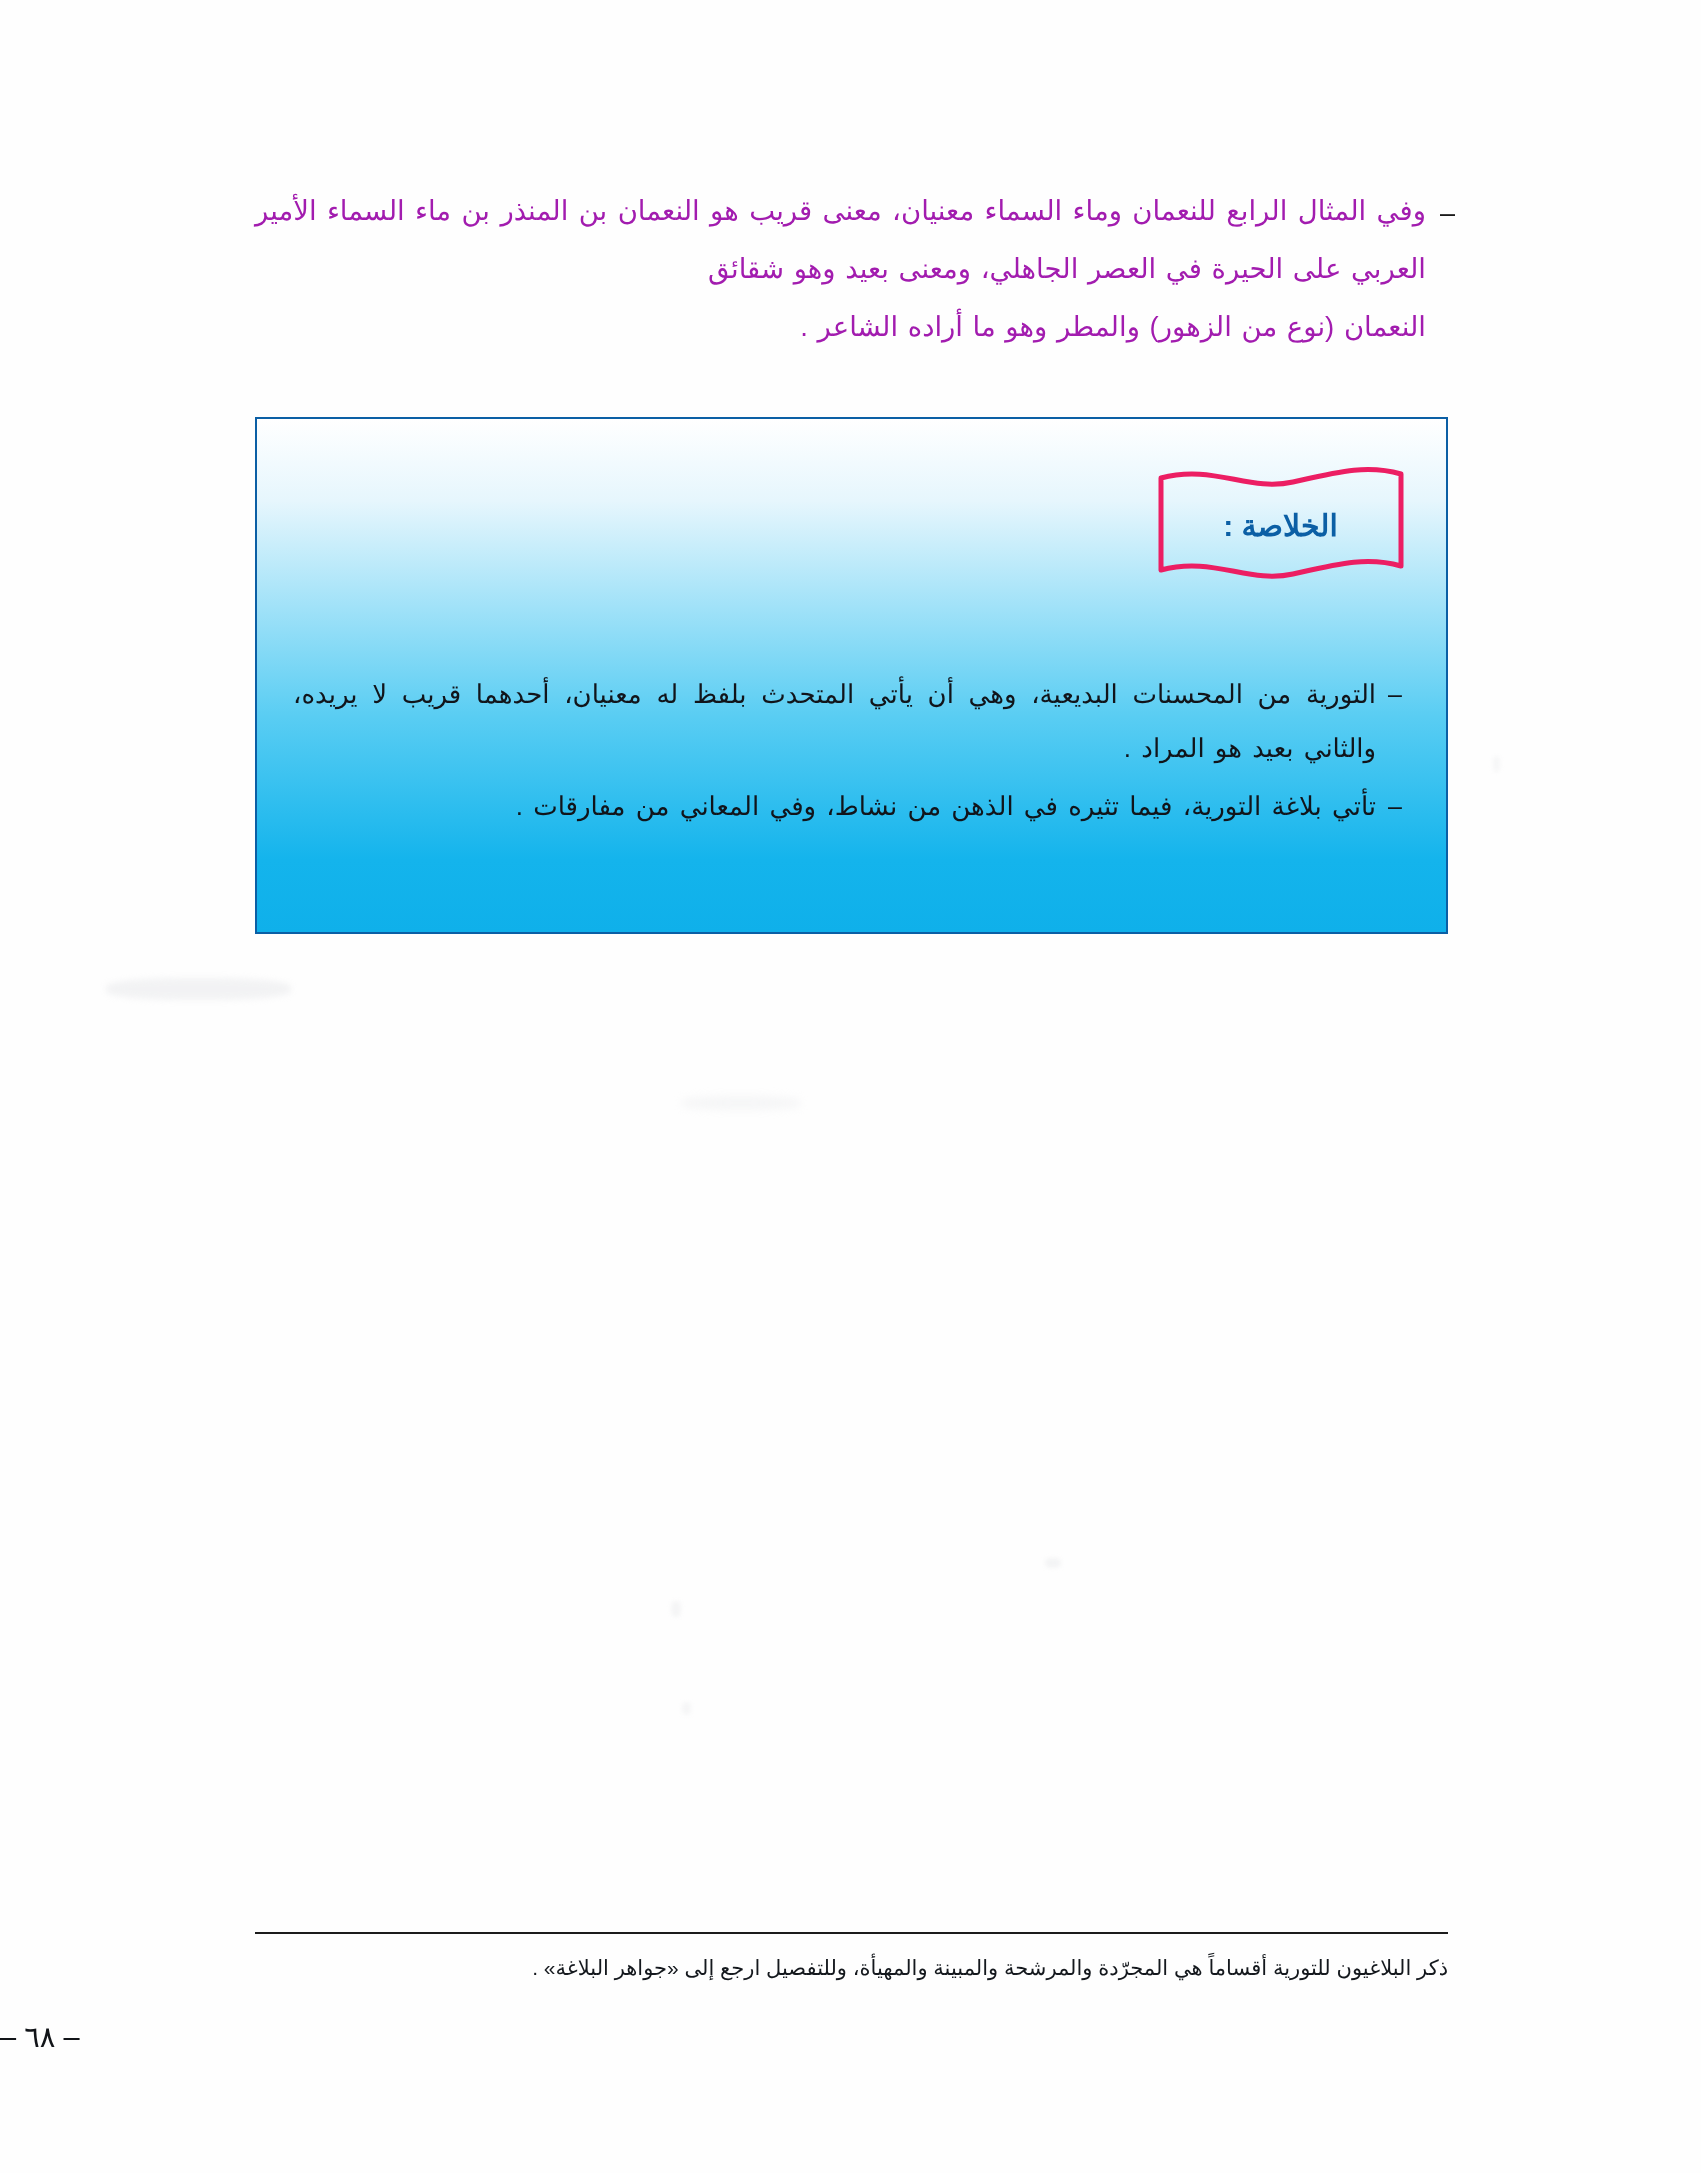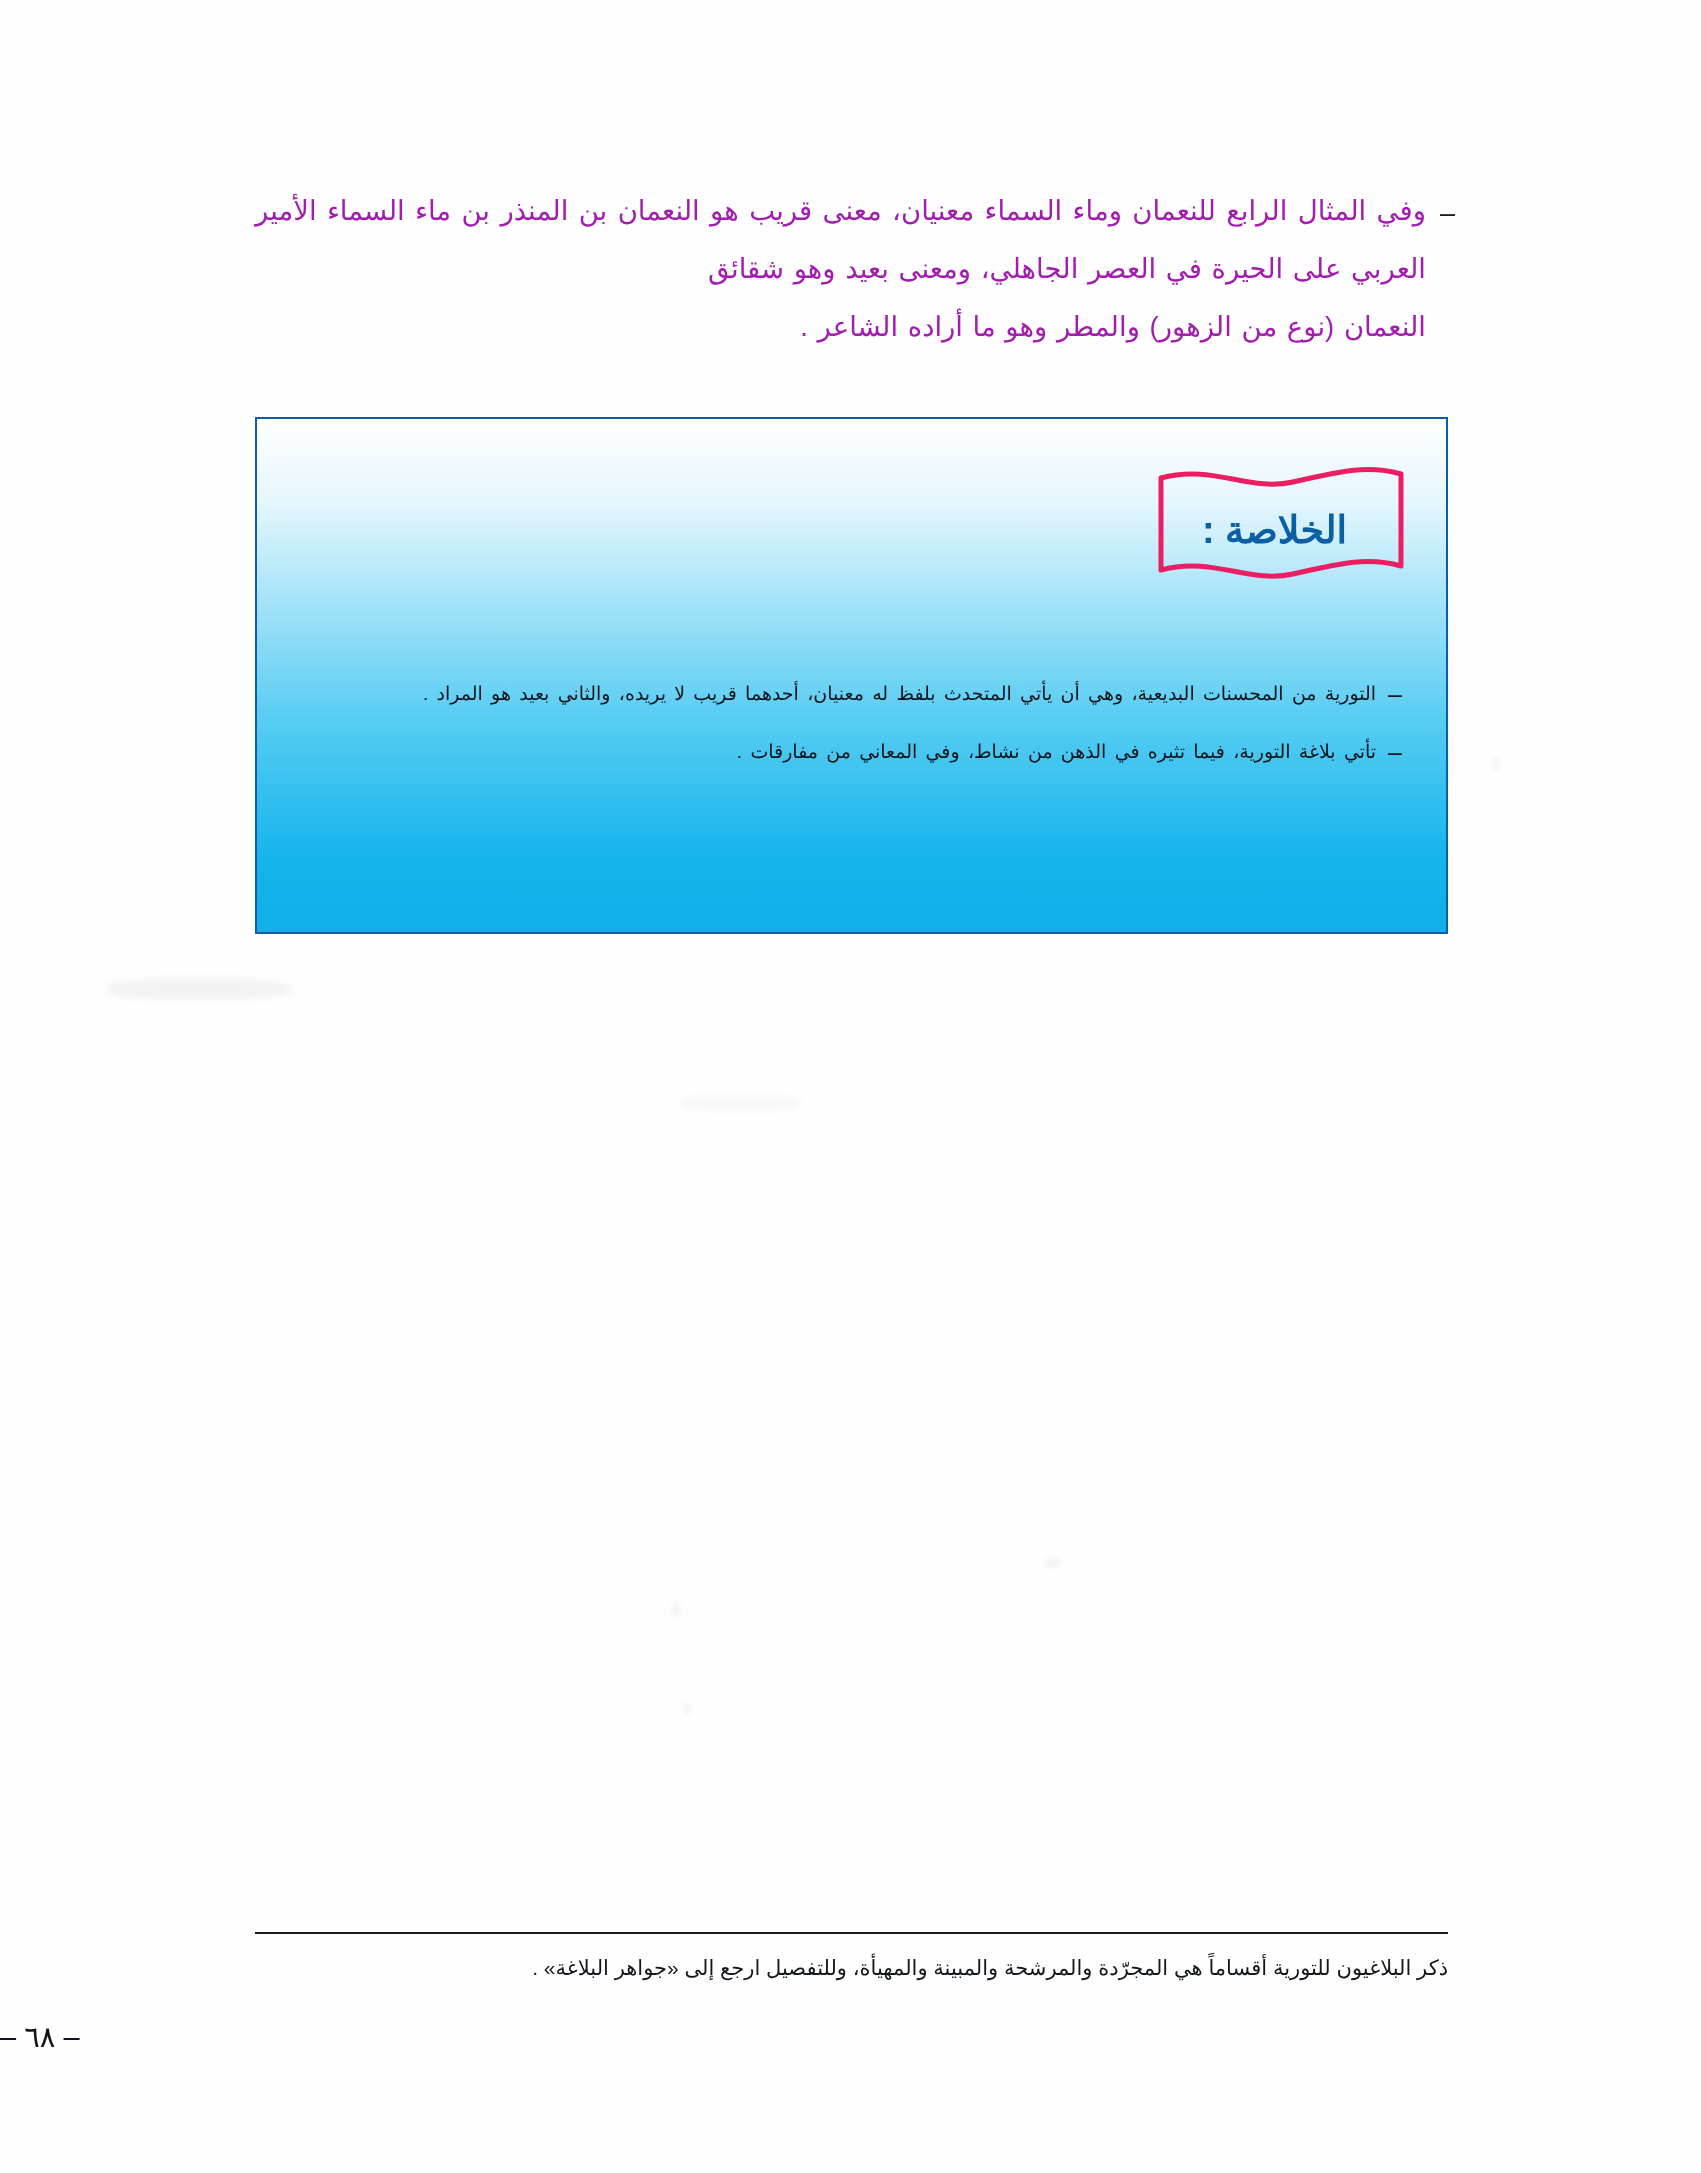--- a/index.html
+++ b/index.html
@@ -80,24 +80,24 @@
   .flag-wrap svg {
     position: absolute;
     inset: 0;
     width: 100%;
     height: 100%;
     overflow: visible;
   }
   .flag-label {
     position: absolute;
     top: 46px;
-    right: 26px;
+    right: 20px;
     width: 215px;
     text-align: center;
-    font-size: 38px;
+    font-size: 30px;
     font-weight: bold;
     color: #0b5fa5;
     direction: rtl;
   }
 
   .summary-list {
     position: absolute;
     top: 248px;
     right: 44px;
     left: 36px;
@@ -111,21 +111,21 @@
     margin-bottom: 4px;
   }
   .sum-dash {
     font-size: 25px;
     line-height: 54px;
     flex: 0 0 auto;
     color: #11141a;
   }
   .sum-text {
     flex: 1 1 auto;
-    font-size: 19px;
+    font-size: 26px;
     line-height: 54px;
     text-align: justify;
     text-align-last: right;
     color: #11141a;
     word-spacing: 3px;
   }
 
   
   .smudge {
     position: absolute;

